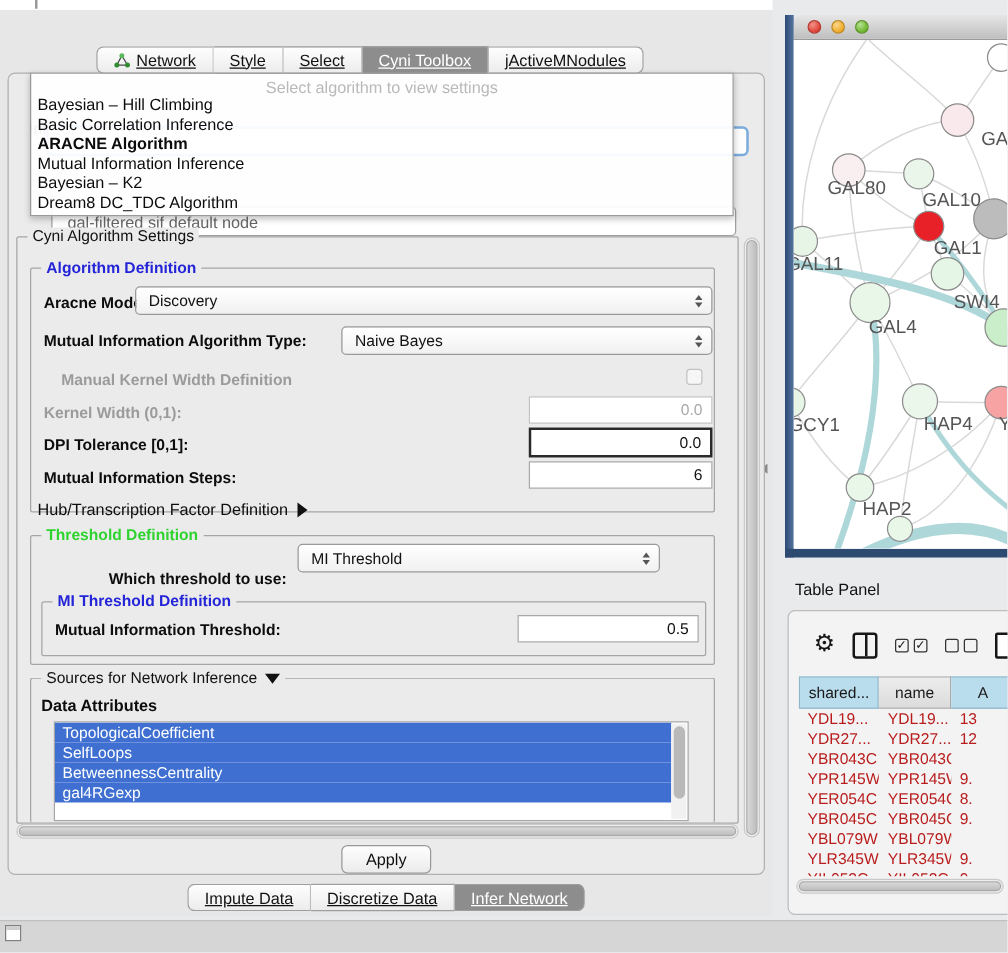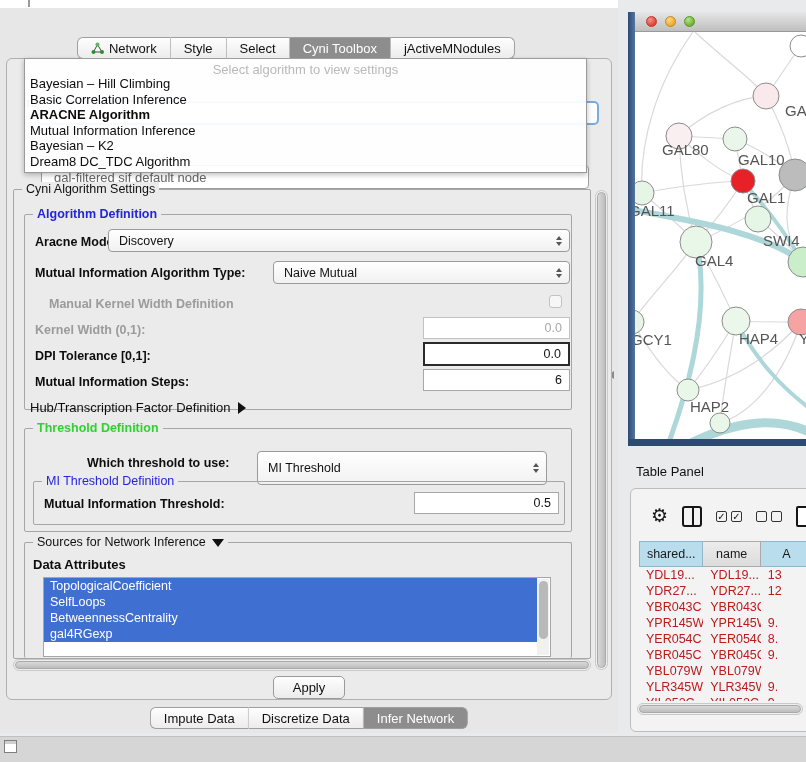--- a/index.html
+++ b/index.html
@@ -17,21 +17,21 @@
     background:linear-gradient(#f1f1f1,#e0e0e0); border-bottom:1px solid #c2c2c2;
     display:flex; align-items:center; font-size:13px; color:#111; padding-left:8px; }
   .cp-header .spacer { flex:1; }
   .float-icon { width:11px; height:11px; border:1.5px solid #222; border-radius:2px; margin-right:16px; }
   .close-icon { font-size:13px; font-weight:bold; color:#111; margin-right:14px; }
 
   .tabbar { position:absolute; display:flex; z-index:2; }
   .tabbar.top { left:50%; transform:translateX(-53%); top:29px; }
   .tab { height:22px; display:flex; align-items:center; gap:5px; padding:0 13px; font-size:13px;
     background:linear-gradient(#fefefe,#ececec); border-top:1px solid #9e9e9e;
-    border-bottom:1px solid #9e9e9e; border-right:1px solid #bcbcbc; color:#111; white-space:nowrap; }
+    border-bottom:1px solid #9e9e9e; border-right:1px solid #bcbcbc; color:#111; white-space:nowrap;text-decoration:underline; }
   .tab:first-child { border-left:1px solid #9e9e9e; border-radius:6px 0 0 6px; }
   .tab:last-child { border-right:1px solid #9e9e9e; border-radius:0 6px 6px 0; }
   .tab.sel { background:#8d8d8d; color:#fff; }
 
   .cp-main { position:absolute; left:6px; top:50px; width:606px; height:642px;
     background:#ebebeb; border:1px solid #b0b0b0; border-radius:6px; z-index:1; }
 
   
   .ghost-label { position:absolute; left:16px; top:36px; font-size:13px; color:#444; }
   .ghost-combo1 { position:absolute; left:30px; top:42px; width:562px; height:24px;
@@ -215,21 +215,21 @@
           <div class="combo" style="left:83px; top:14px; width:462px; height:23px;">
             <span>Discovery</span>
             <span class="arrows">
                 <span class="tri-up"></span>
                 <span class="tri-down"></span>
               </span>
           </div>
 
           <div class="lbl" style="left:10px; top:51px;">Mutual Information Algorithm Type:</div>
           <div class="combo" style="left:248px; top:46px; width:297px; height:23px;">
-            <span>Naive Mutual</span>
+            <span>Naive Bayes</span>
             <span class="arrows">
                 <span class="tri-up"></span>
                 <span class="tri-down"></span>
               </span>
           </div>
 
           <div class="lbl dis" style="left:24px; top:82px;">Manual Kernel Width Definition</div>
           <div class="checkbox" style="left:524px; top:80px;"></div>
 
           <div class="lbl dis" style="left:10px; top:108px;">Kernel Width (0,1):</div>
@@ -249,30 +249,30 @@
         </div>
 
         <div class="lbl plain" style="left:16px; top:210px;">
           <span>Hub/Transcription Factor Definition</span><span class="arrow-right"></span>
         </div>
 
         <div class="group" style="left:10px; top:238px; width:548px; height:104px;">
           <span class="legend green" style="font-weight:bold;">Threshold Definition</span>
 
           <div class="lbl" style="left:62px; top:27px;">Which threshold to use:</div>
-          <div class="combo" style="left:213px; top:22px; width:290px; height:34px;margin-left:19px;">
+          <div class="combo" style="left:213px; top:6px; width:290px; height:23px;">
             <span>MI Threshold</span>
             <span class="arrows">
                 <span class="tri-up"></span>
                 <span class="tri-down"></span>
               </span>
           </div>
 
           <div class="group" style="left:8px; top:52px; width:532px; height:44px;">
-            <span class="legend blue" style="font-weight:normal;">MI Threshold Definition</span>
+            <span class="legend blue" style="font-weight:bold;">MI Threshold Definition</span>
             <div class="lbl" style="left:10px; top:15px;">Mutual Information Threshold:</div>
             <div class="field" style="left:380px; top:10px; width:145px; height:22px;">
               <span>0.5</span>
             </div>
           </div>
         </div>
 
         <div class="group" style="left:10px; top:352px; width:548px; height:116px; border-bottom:none;">
           <span class="legend">
             <span>Sources for Network Inference</span><span class="arrow-down"></span>

